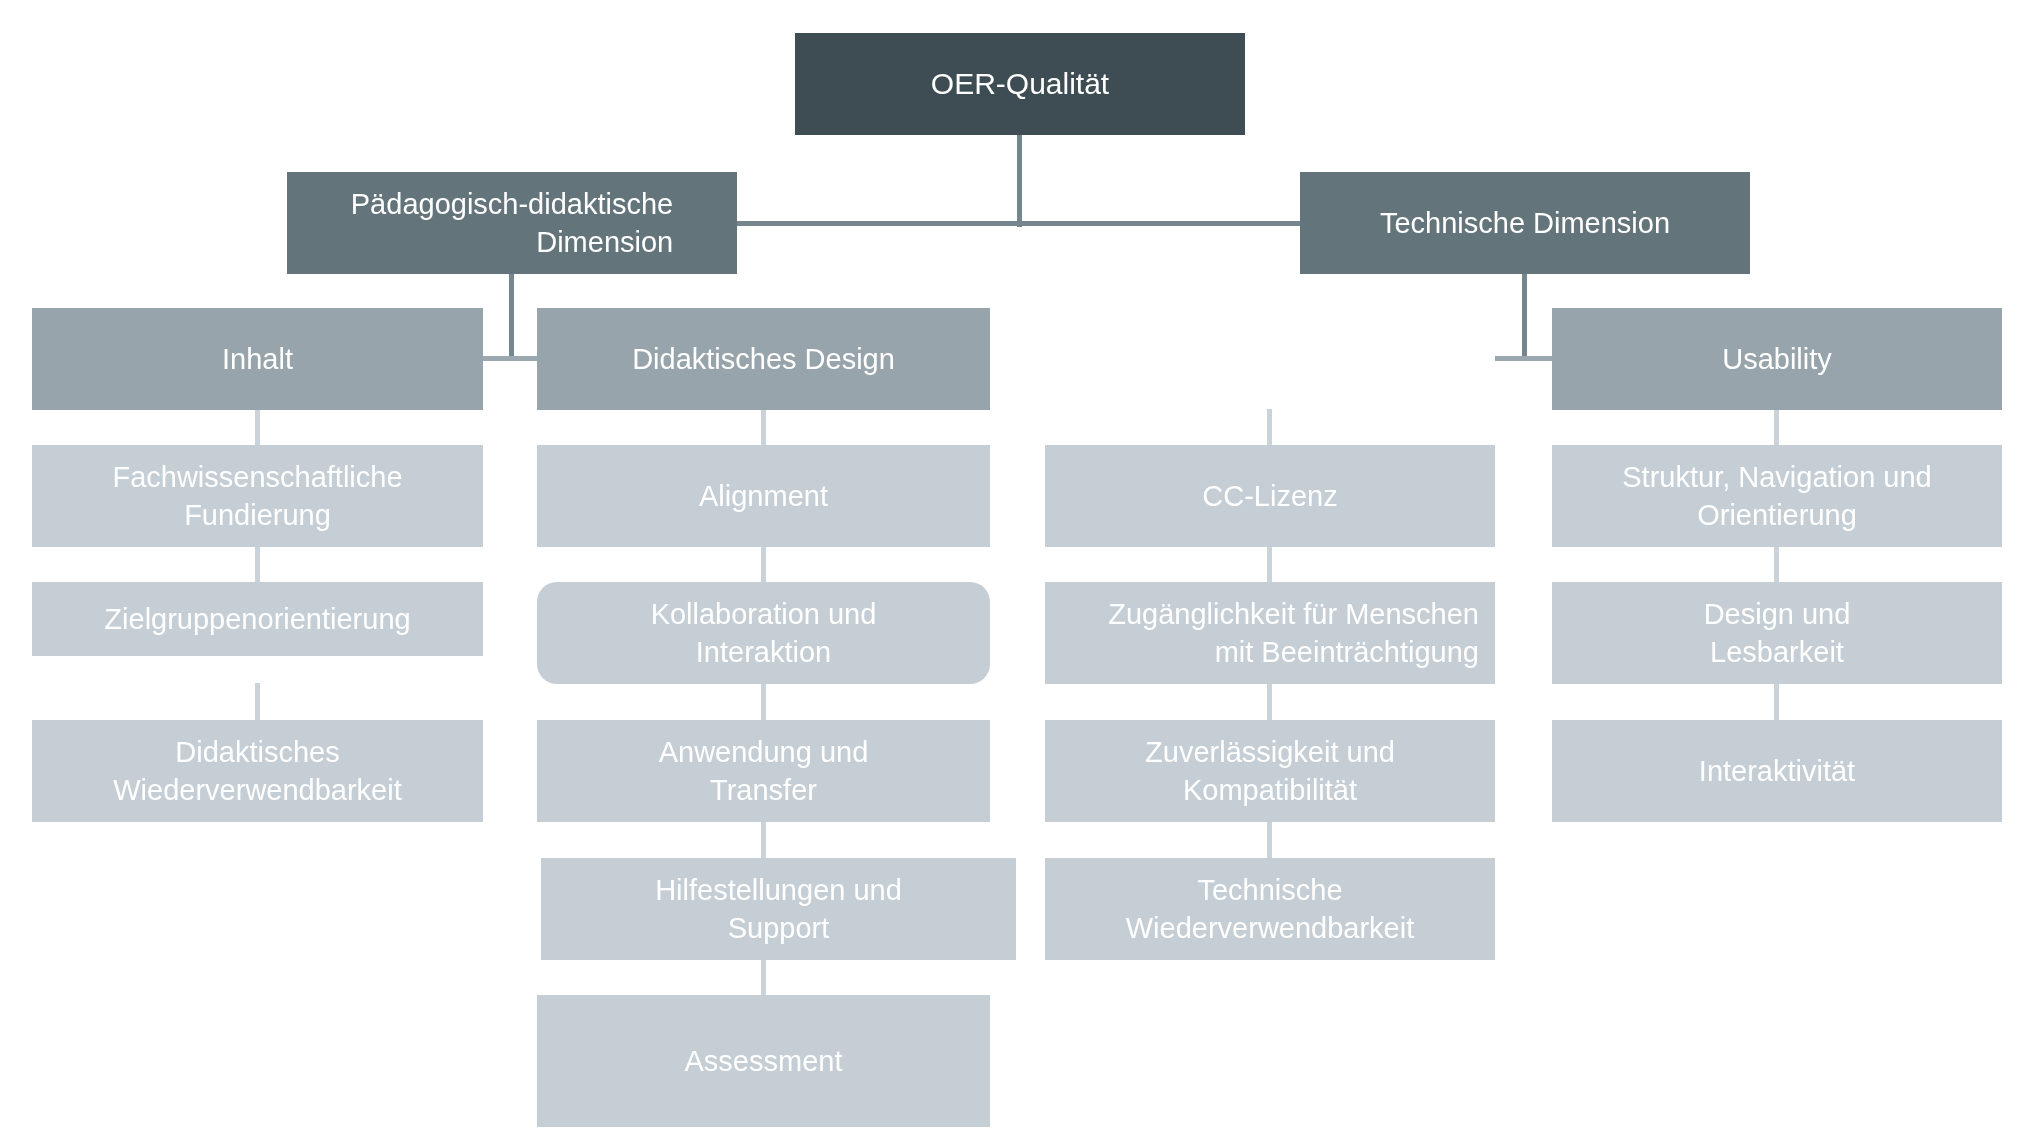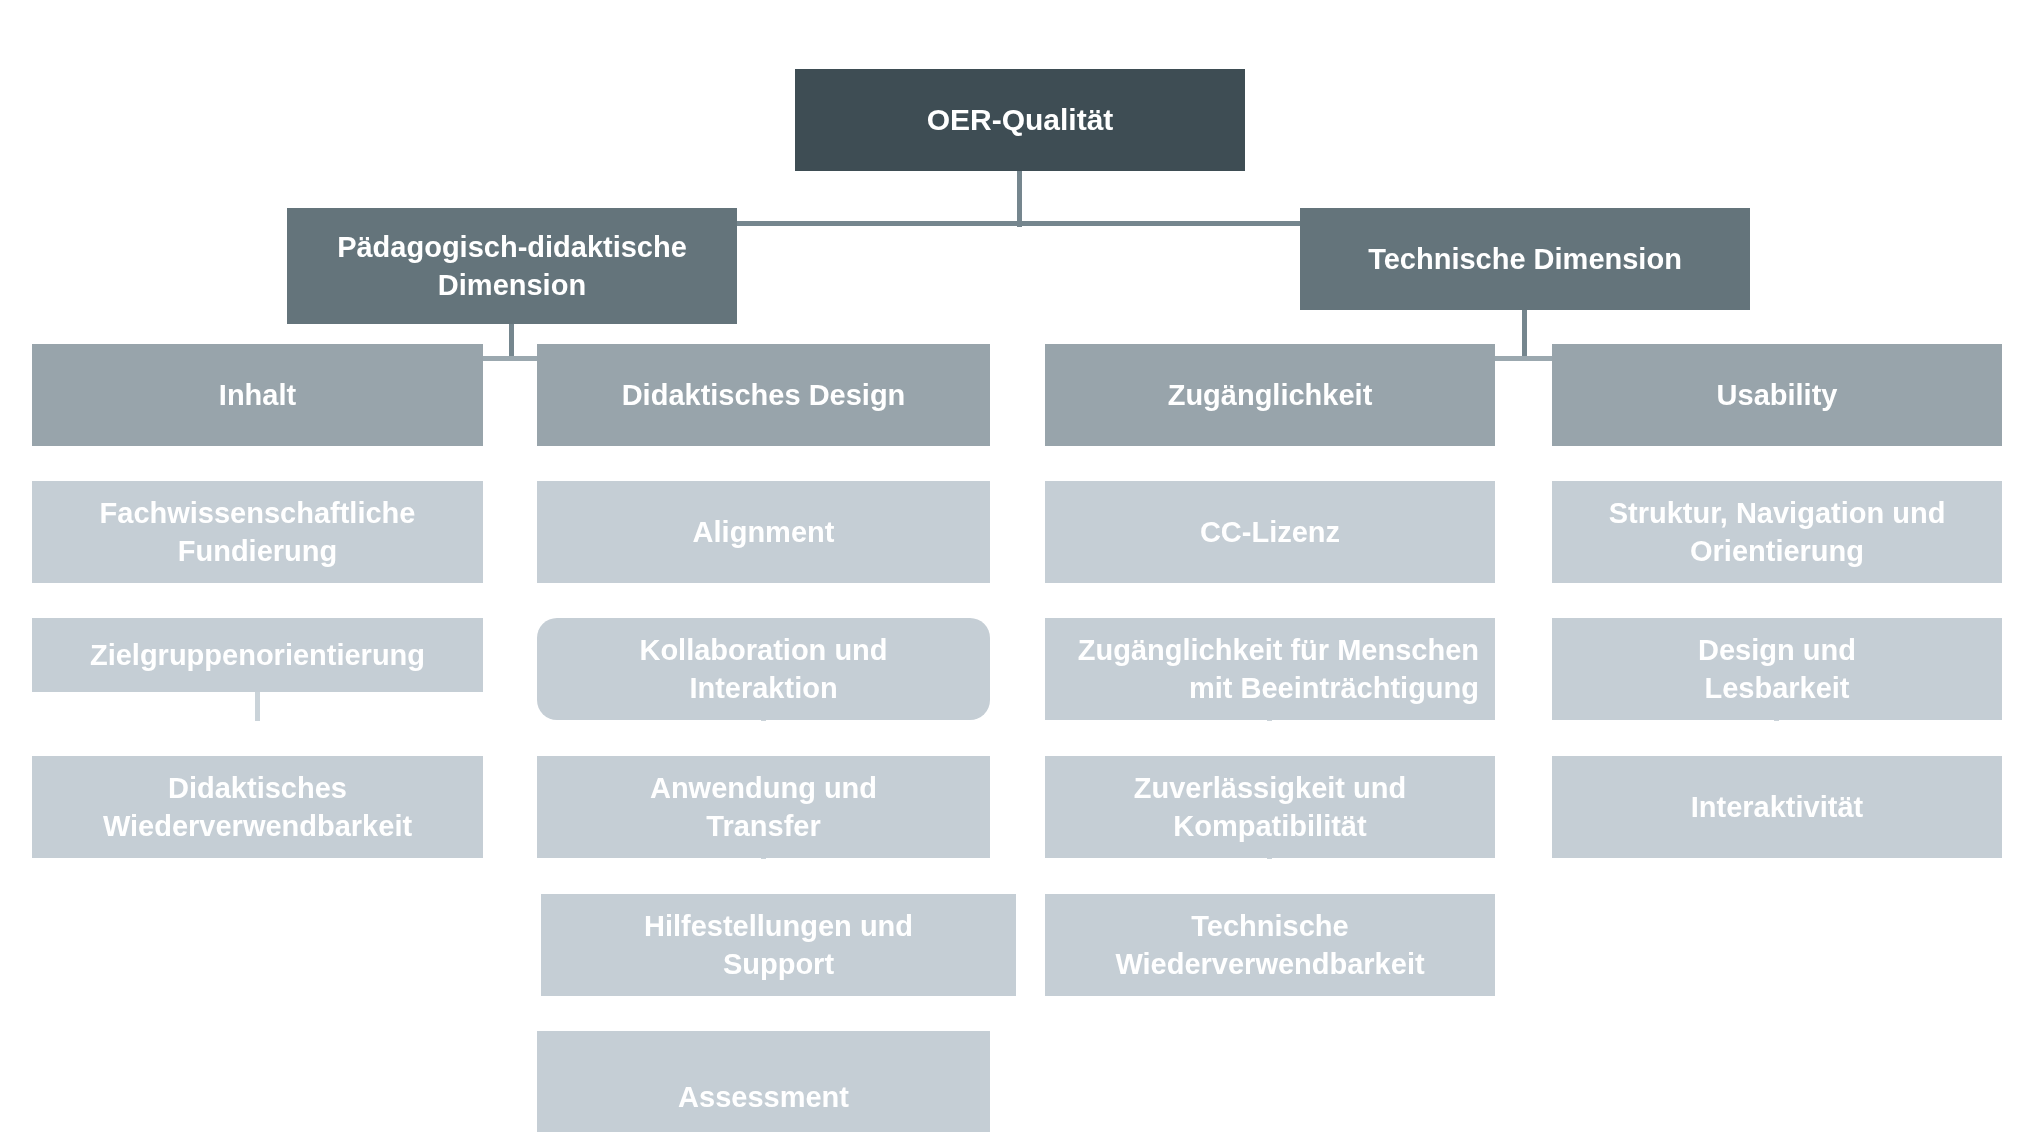--- a/index.html
+++ b/index.html
@@ -15,27 +15,26 @@
     background: var(--background, #ffffff);
     overflow: hidden;
   }
   .box {
     position: absolute;
     display: flex;
     align-items: center;
     justify-content: center;
     box-sizing: border-box;
     color: var(--text, #ffffff);
-    font-weight: bold;
+    font-weight: normal;
     font-size: 29px;
     line-height: 1.32;
     text-align: center;
     white-space: pre-line;
     padding: 0 10px;
-    margin-top: 36px;
   }
   .box.root { background: var(--root, #3E4D54); font-size: 30px; }
   .box.dim  { background: var(--dimension, #64747B); }
   .box.cat  { background: var(--category, #98A4AB); }
   .box.item { background: var(--item, #C5CED5); }
   .box.align-right { justify-content: flex-end; text-align: right; padding-right: 16px; }
   .line { position: absolute; }
   .line.dark  { background: var(--connector-dark, #75868E); }
   .line.mid   { background: var(--connector-mid, #9BA8AF); }
   .line.light { background: var(--connector-light, #CAD3D9); }
@@ -70,36 +69,33 @@
   <div class="line light" style="left:1267px; top:821px; width:5px; height:38px;"></div>
 
   <div class="line light" style="left:1774px; top:409px; width:5px; height:37px;"></div>
   <div class="line light" style="left:1774px; top:546px; width:5px; height:37px;"></div>
   <div class="line light" style="left:1774px; top:683px; width:5px; height:38px;"></div>
 
   <div class="box root" style="left:795px; top:33px; width:450px; height:102px;">
     <span class="label">OER-Qualität</span>
   </div>
 
-  <div class="box dim" style="left:287px; top:172px; width:450px; height:116px;">
+  <div class="box dim" style="left:287px; top:172px; width:450px; height:102px;text-align:right;">
     <span class="label">Pädagogisch-didaktische
 Dimension</span>
   </div>
   <div class="box dim" style="left:1300px; top:172px; width:450px; height:102px;">
     <span class="label">Technische Dimension</span>
   </div>
 
   <div class="box cat" style="left:32px; top:308px; width:451px; height:102px;">
     <span class="label">Inhalt</span>
   </div>
   <div class="box cat" style="left:537px; top:308px; width:453px; height:102px;">
     <span class="label">Didaktisches Design</span>
-  </div>
-  <div class="box cat" style="left:1045px; top:308px; width:450px; height:102px;">
-    <span class="label">Zugänglichkeit</span>
   </div>
   <div class="box cat" style="left:1552px; top:308px; width:450px; height:102px;">
     <span class="label">Usability</span>
   </div>
 
   <div class="box item" style="left:32px; top:445px; width:451px; height:102px;">
     <span class="label">Fachwissenschaftliche
 Fundierung</span>
   </div>
   <div class="box item" style="left:32px; top:582px; width:451px; height:74px;">

